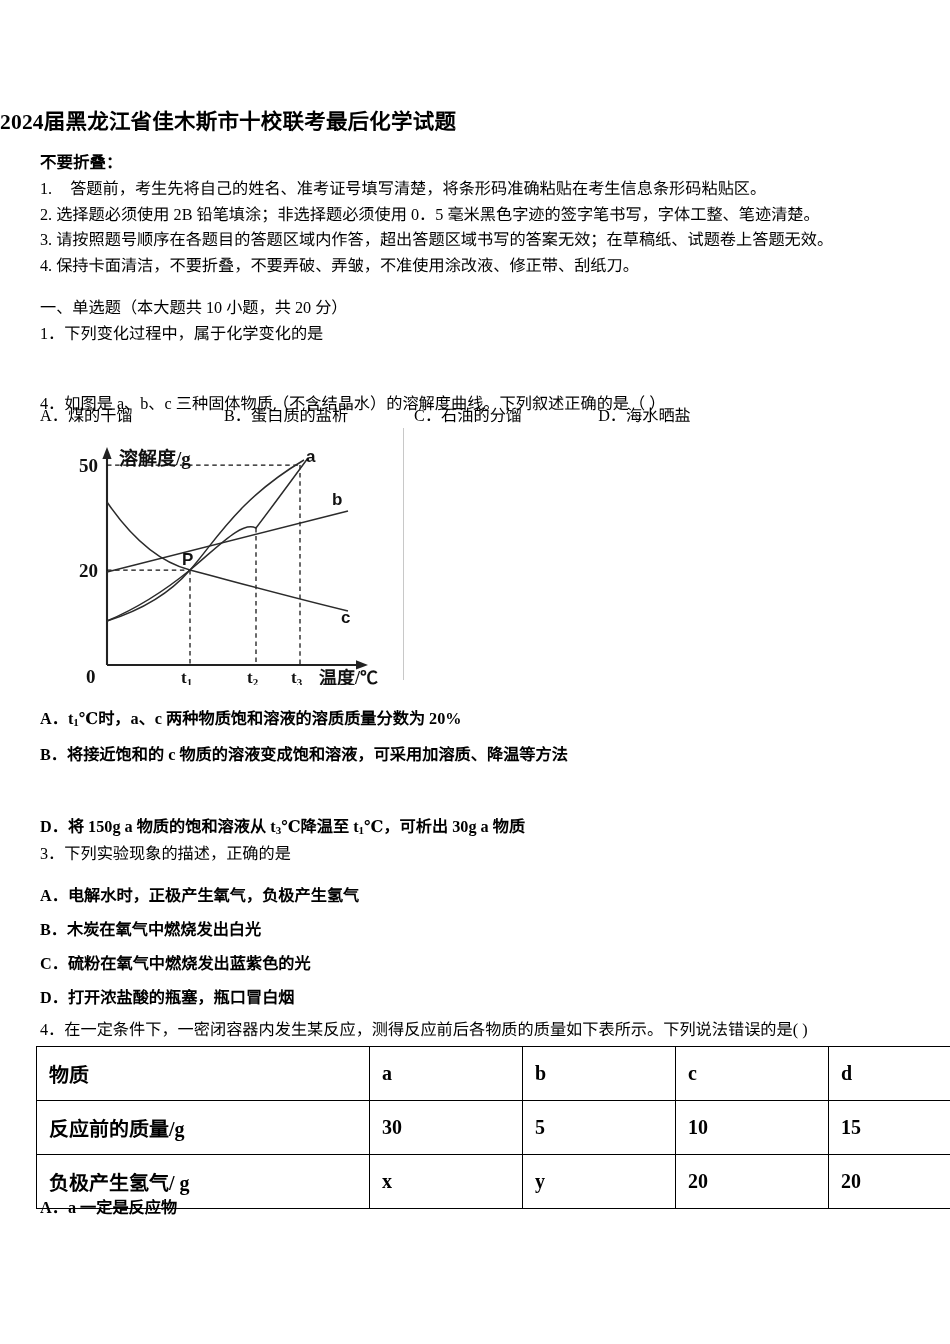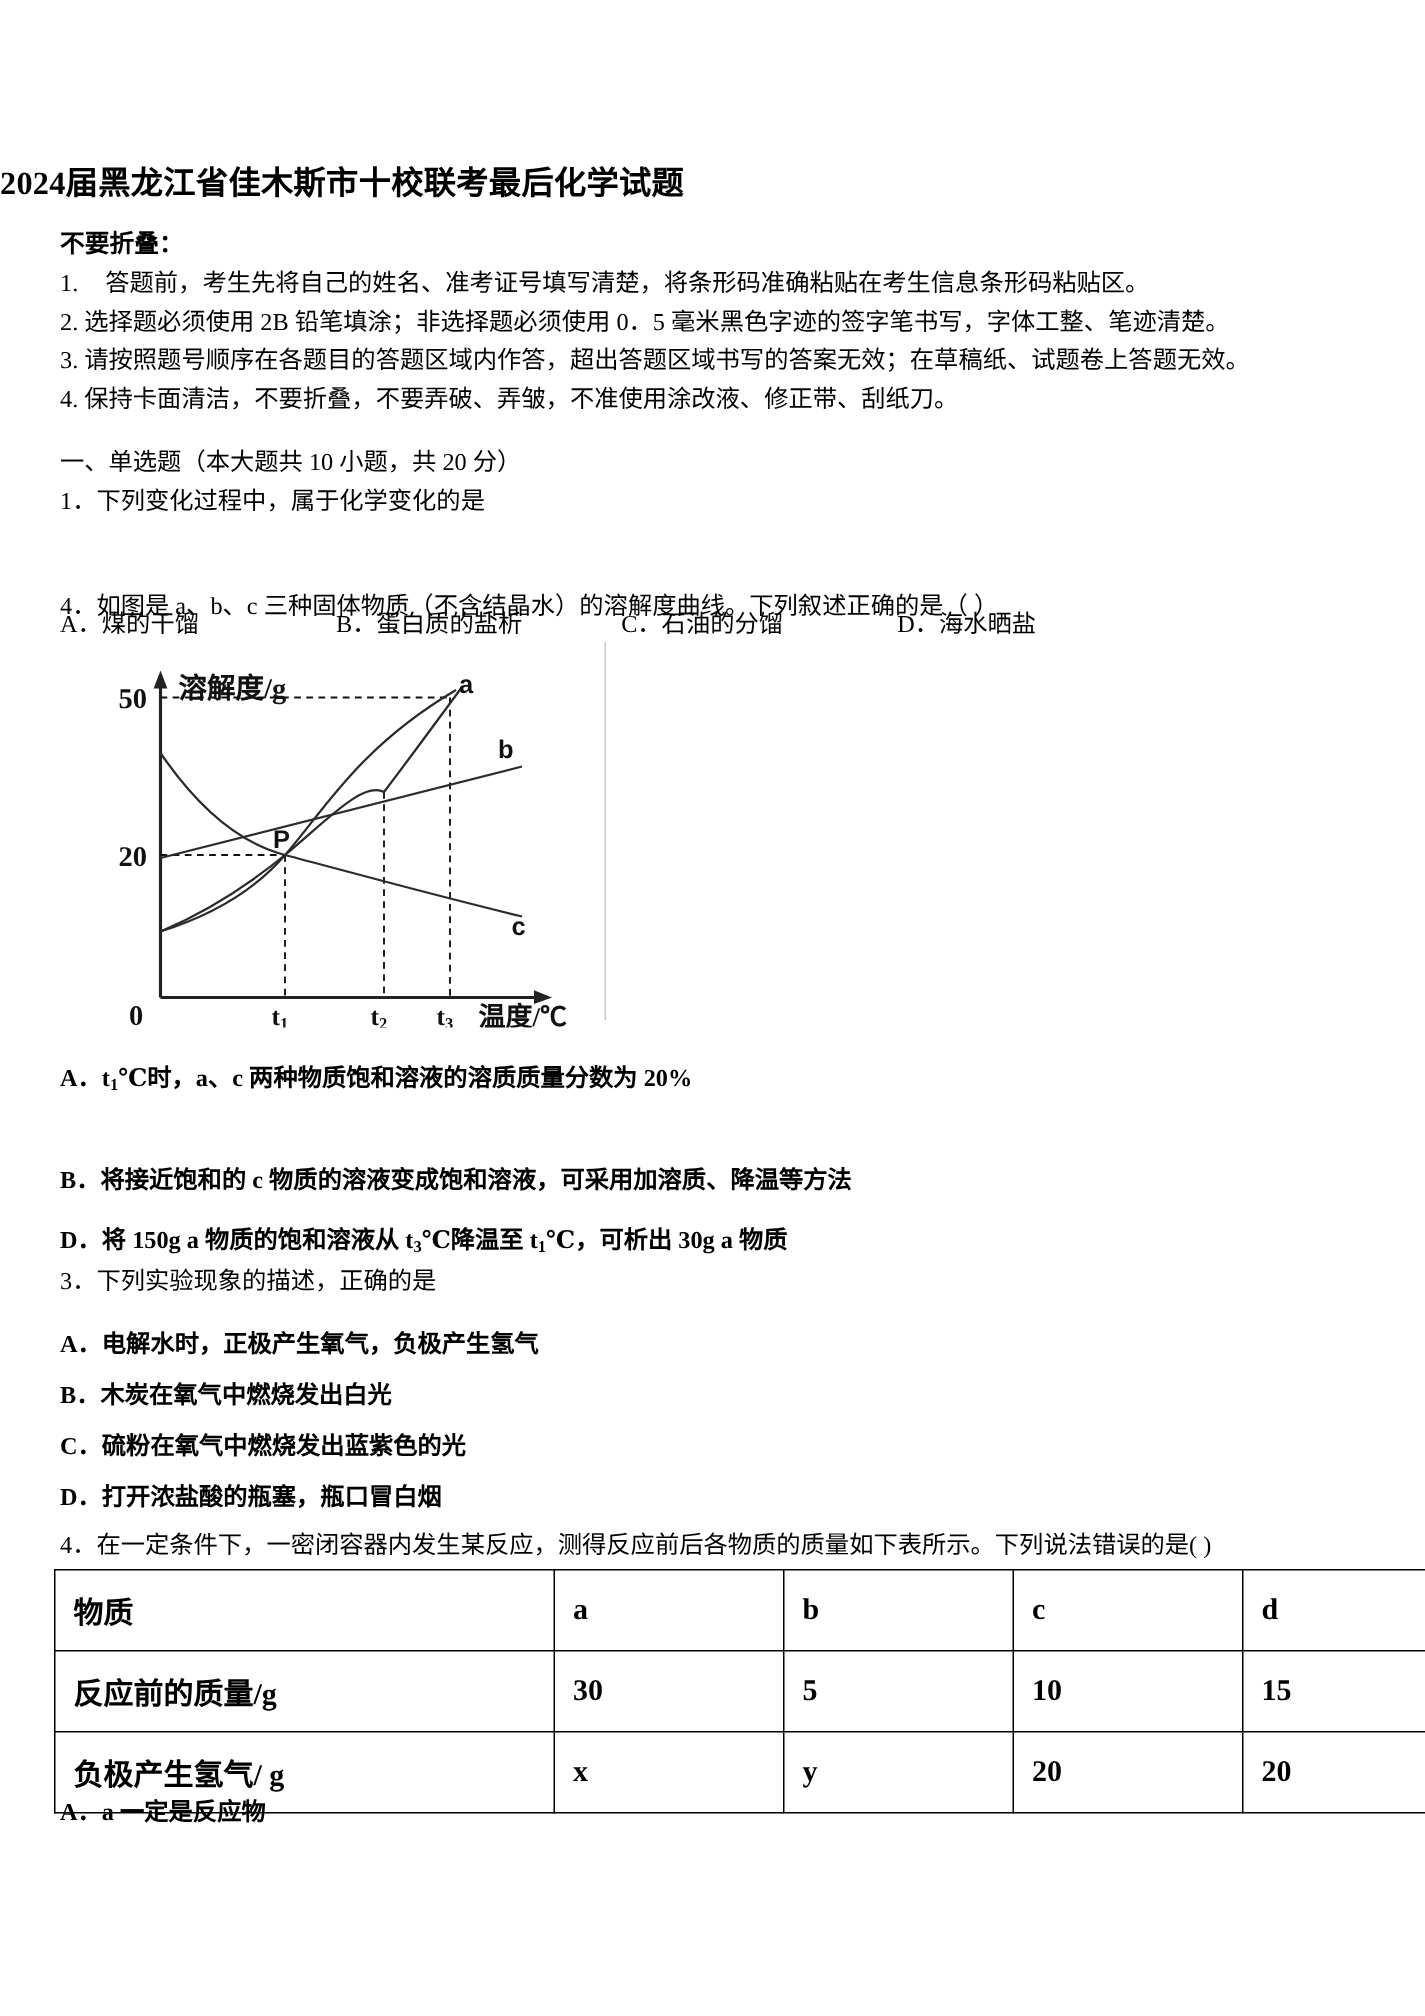--- a/index.html
+++ b/index.html
@@ -222,21 +222,21 @@
       <text x="281" y="198" font-family="'Liberation Sans',sans-serif" font-size="17" font-weight="bold" fill="#111">c</text>
       <text x="122" y="140" font-family="'Liberation Sans',sans-serif" font-size="17" font-weight="bold" fill="#111">P</text>
     </svg>
     <div class="fig-divider"></div>
   </div>
 
   <div class="opt-bold" style="top:707px;">
     <span>A．</span><span>t</span><sub>1</sub><span>℃时，a、c 两种物质饱和溶液的溶质质量分数为 20%</span>
   </div>
 
-  <div class="opt-bold" style="top:743px;margin-top:32px;">
+  <div class="opt-bold" style="top:743px;">
     <span>B．</span><span>将接近饱和的 c 物质的溶液变成饱和溶液，可采用加溶质、降温等方法</span>
   </div>
 
 
   <div class="opt-bold" style="top:815px;">
     <span>D．</span><span>将 150g a 物质的饱和溶液从 t</span><sub>3</sub><span>℃降温至 t</span><sub>1</sub><span>℃，可析出 30g a 物质</span>
   </div>
 
   <div class="q-stem" style="top:842px;">3．下列实验现象的描述，正确的是</div>
 

